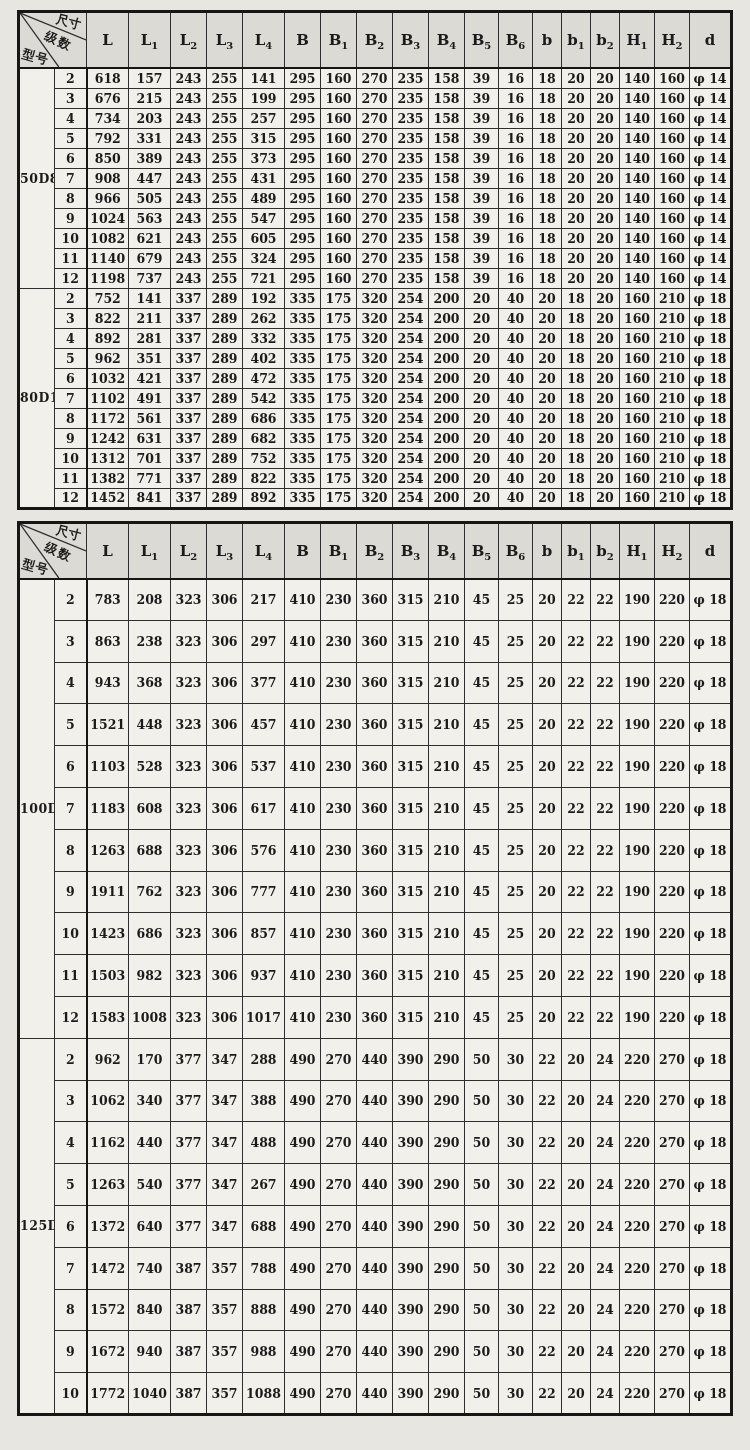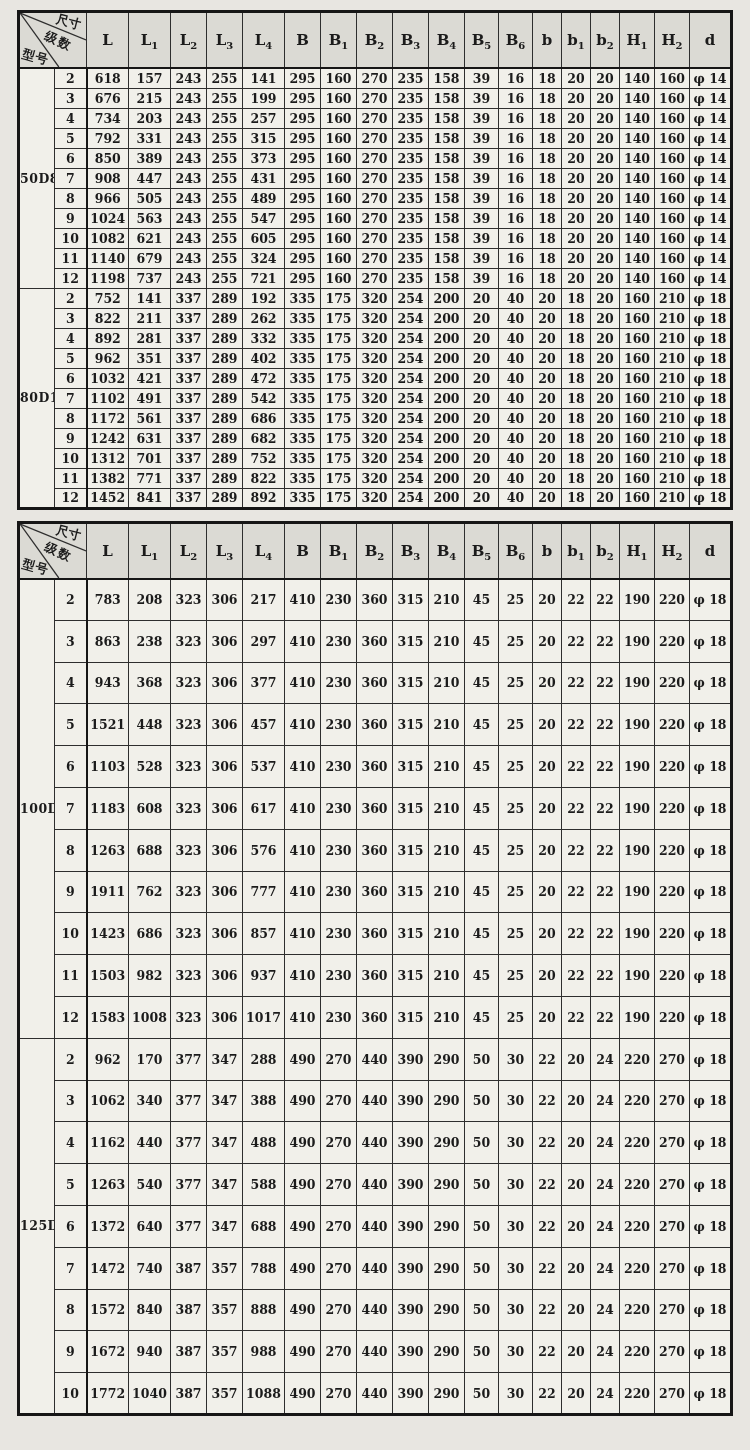--- a/index.html
+++ b/index.html
@@ -934,21 +934,21 @@
           <td>220</td>
           <td>270</td>
           <td>φ 18</td>
         </tr>
         <tr>
           <td style="border-right: 2px solid rgb(22, 22, 22);">5</td>
           <td>1263</td>
           <td>540</td>
           <td>377</td>
           <td>347</td>
-          <td>588</td>
+          <td>267</td>
           <td>490</td>
           <td>270</td>
           <td>440</td>
           <td>390</td>
           <td>290</td>
           <td>50</td>
           <td>30</td>
           <td>22</td>
           <td>20</td>
           <td>24</td>

